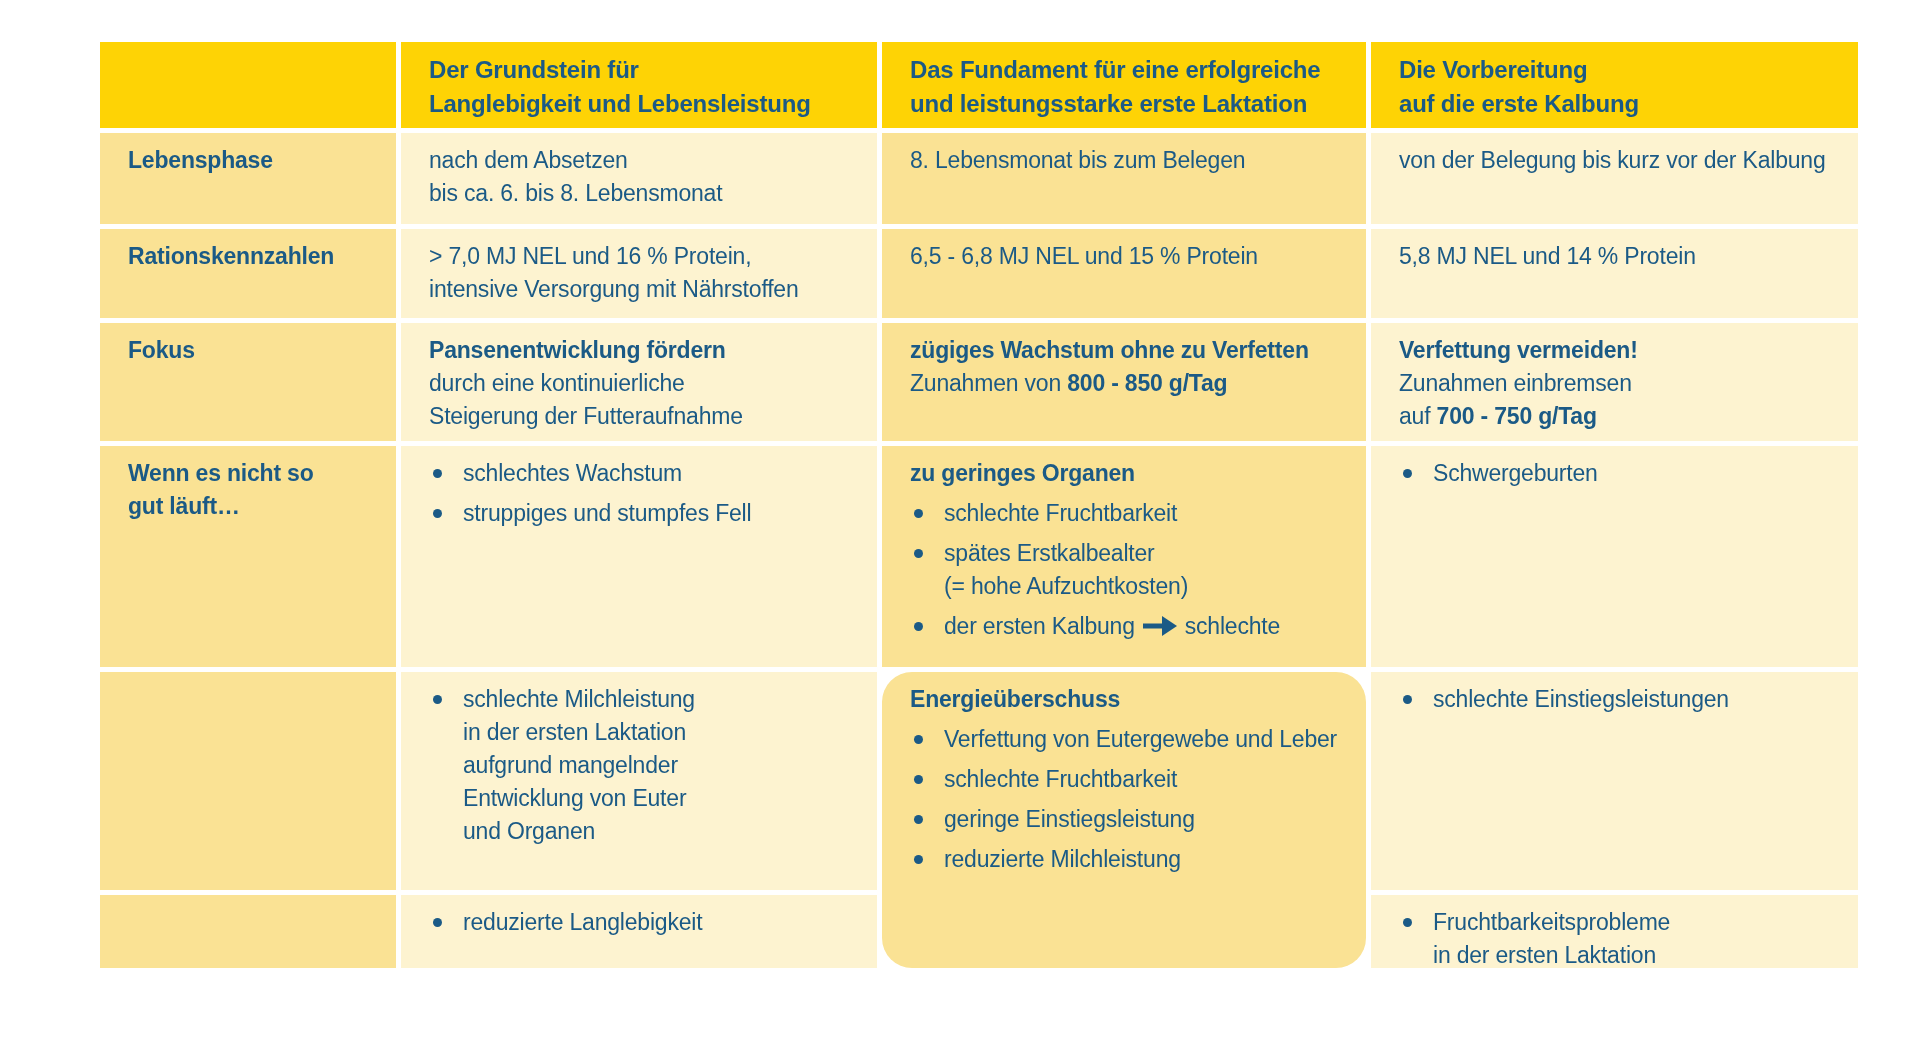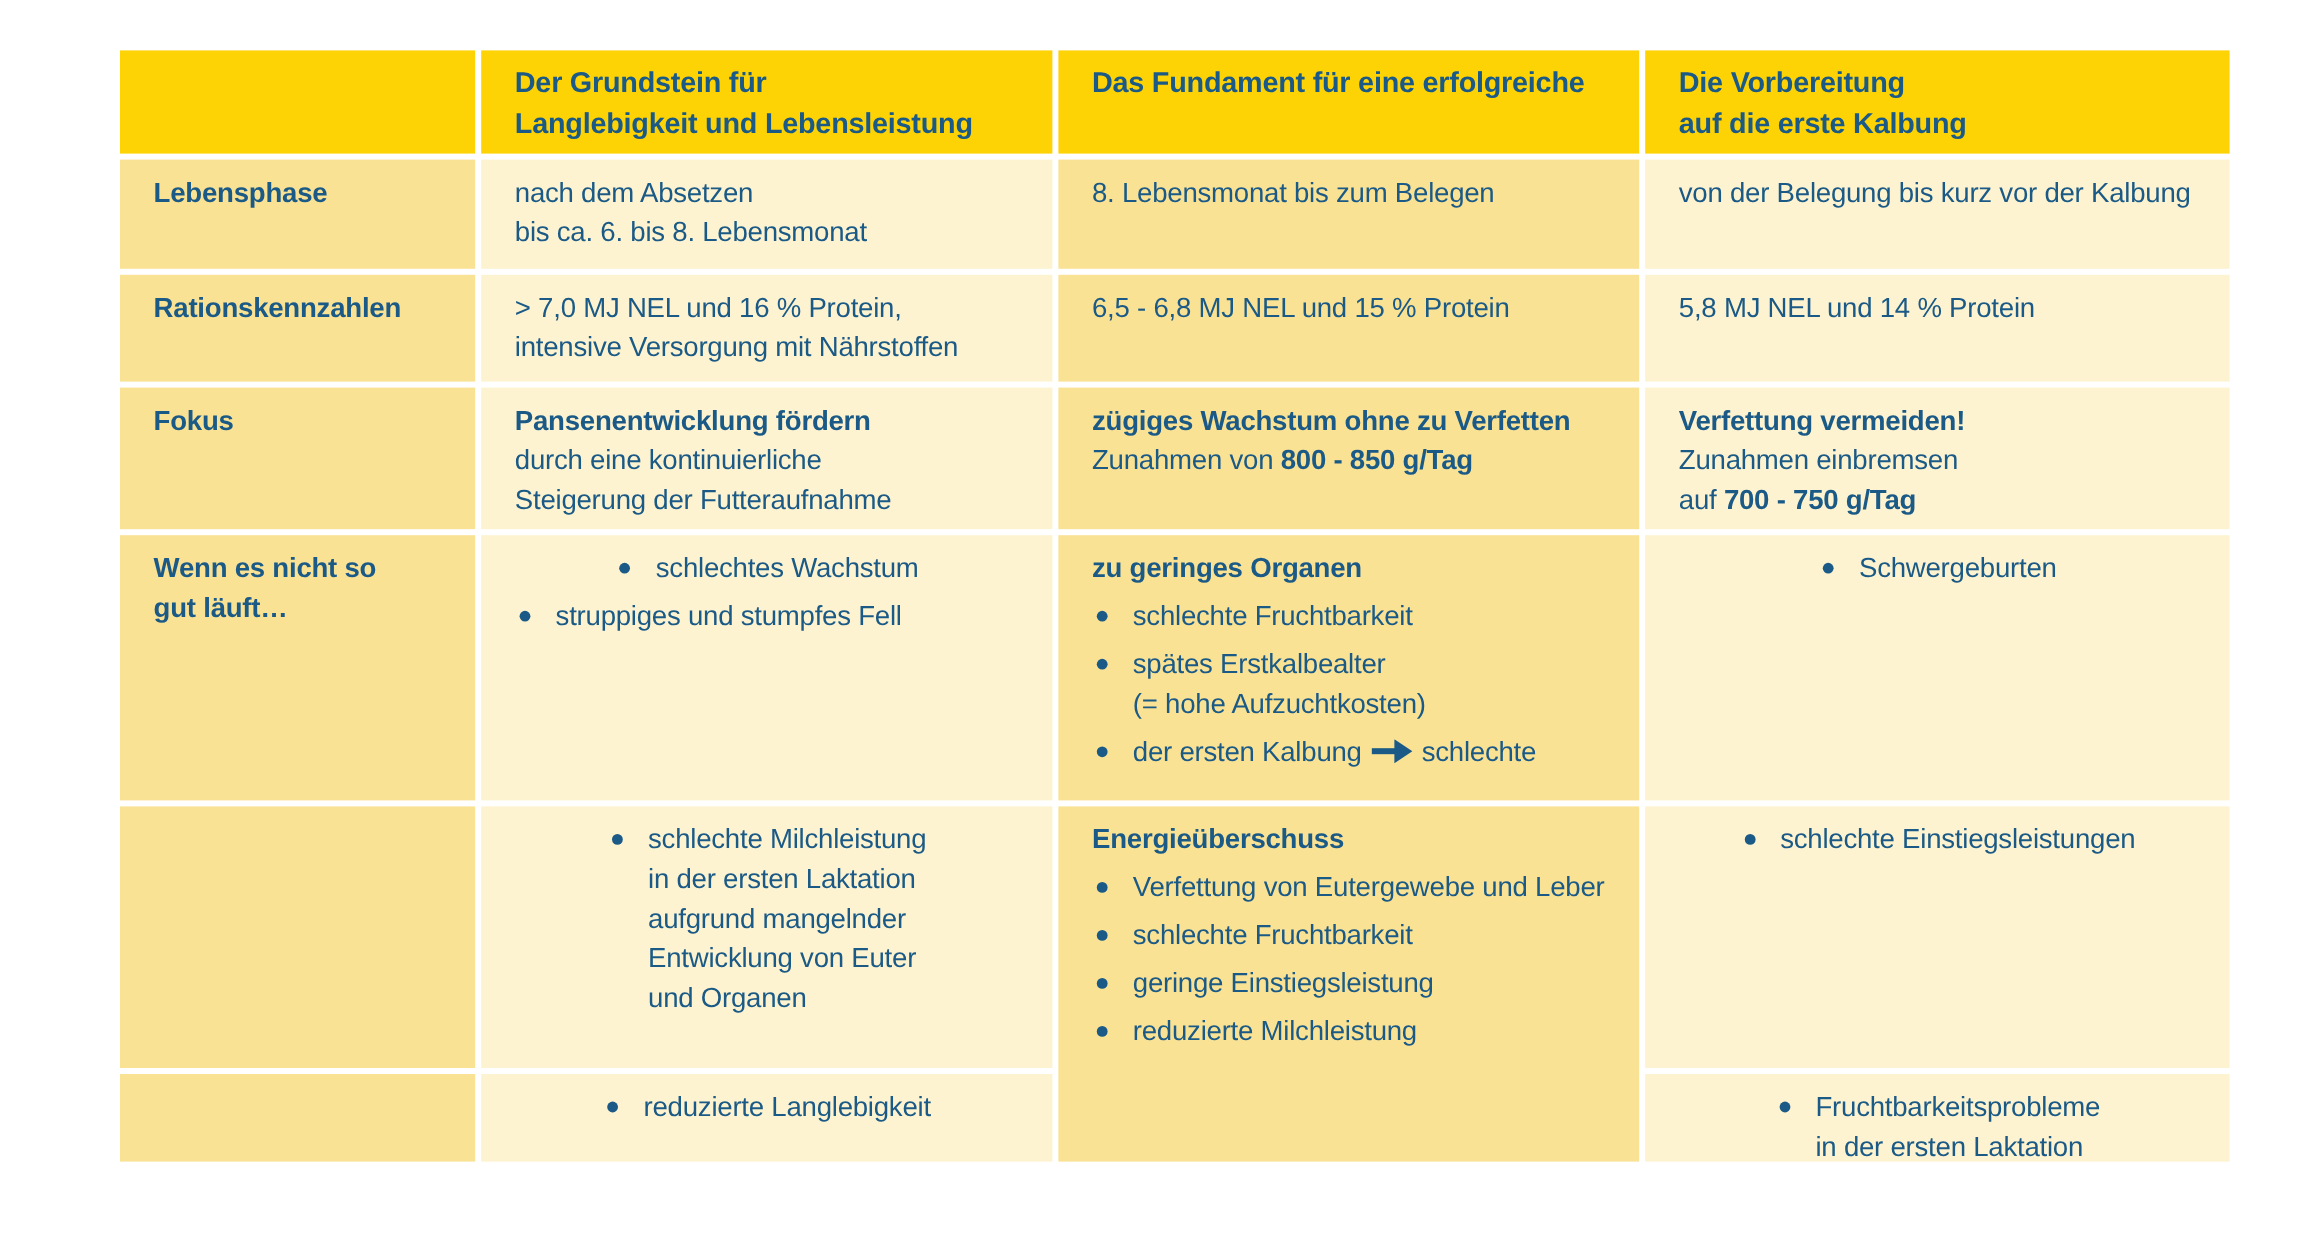--- a/index.html
+++ b/index.html
@@ -24,21 +24,21 @@
   .med   { background:#FAE294; }
   .light { background:#FDF3D0; }
 
   .hdr { font-weight:700; font-size:24px; line-height:34px; }
   .label { font-weight:700; }
   .b { font-weight:700; }
   .heading { font-weight:700; white-space:nowrap; }
   .line { white-space:nowrap; }
 
   .item { display:flex; margin-top:7px; }
-  .item:first-child { margin-top:0;justify-content:center; }
+  .item:first-child { margin-top:0; }
   .dot {
     flex:none; width:9px; height:9px; border-radius:50%;
     background:#1B5A86; margin:12px 21px 0 4px;
   }
   .itext { white-space:nowrap; }
 
   .arrow { display:inline-block; vertical-align:-2px; margin:0 8px; }
 </style>
 </head>
 <body>
@@ -46,20 +46,21 @@
 <div class="page">
   <div class="grid">
 
     <div class="cell gold"></div>
     <div class="cell gold hdr">
       <div class="line">Der Grundstein für</div>
       <div class="line">Langlebigkeit und Lebensleistung</div>
     </div>
     <div class="cell gold hdr">
       <div class="line">Das Fundament für eine erfolgreiche</div>
+      <div class="line">und leistungsstarke erste Laktation</div>
     </div>
     <div class="cell gold hdr">
       <div class="line">Die Vorbereitung</div>
       <div class="line">auf die erste Kalbung</div>
     </div>
 
     <div class="cell med label">Lebensphase</div>
     <div class="cell light">
       <div class="line">nach dem Absetzen</div>
       <div class="line">bis ca. 6. bis 8. Lebensmonat</div>
@@ -152,21 +153,21 @@
         <span class="dot"></span>
         <span class="itext">
           <div class="line">schlechte Milchleistung</div>
           <div class="line">in der ersten Laktation</div>
           <div class="line">aufgrund mangelnder</div>
           <div class="line">Entwicklung von Euter</div>
           <div class="line">und Organen</div>
         </span>
       </div>
     </div>
-    <div class="cell med" style="grid-row: span 2;">
+    <div class="cell med" style="grid-row: span 2; border-radius: 30px;">
       <div class="heading">Energieüberschuss</div>
       <div class="item">
         <span class="dot"></span>
         <span class="itext">Verfettung von Eutergewebe und Leber</span>
       </div>
       <div class="item">
         <span class="dot"></span>
         <span class="itext">schlechte Fruchtbarkeit</span>
       </div>
       <div class="item">

